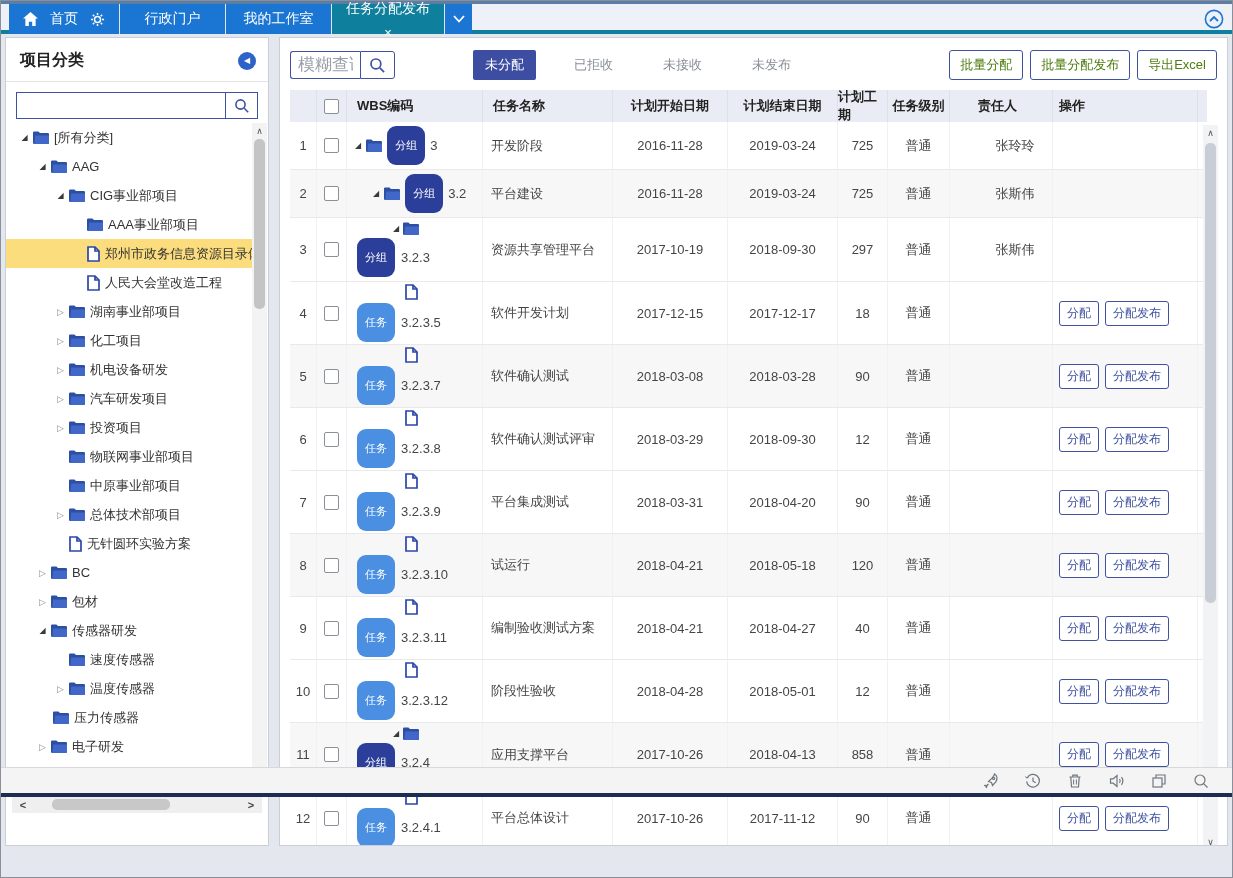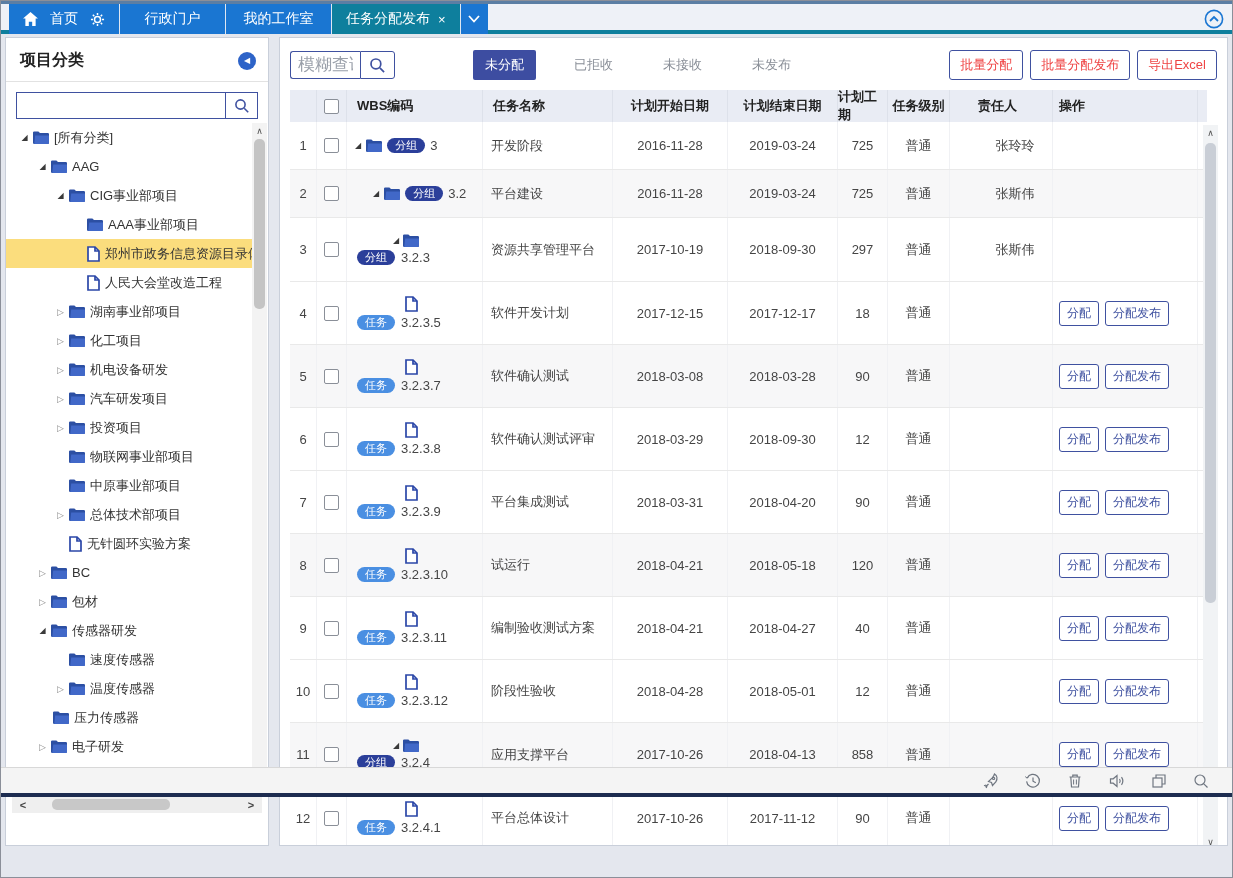--- a/index.html
+++ b/index.html
@@ -6,21 +6,21 @@
   html,body { width:1233px; height:878px; overflow:hidden; }
   body { font-family:"Liberation Sans", sans-serif; background:#e4e7ee; border:1px solid #8b8f99; }
 
   
   .topnav { position:relative; height:33px; background:#eef1f7; border-top:3px solid #5b7ea4; }
   .topnav::after { content:""; position:absolute; left:0; right:0; bottom:0; height:4px; background:#0e7f9d; }
   .nav-row { position:absolute; top:0; left:8px; bottom:0; display:flex; z-index:2; }
   .nav-left { display:flex; align-items:center; gap:12px; background:#1a76d2; color:#fff; padding:0 14px; }
   .nav-tab { display:flex; align-items:center; justify-content:center; gap:8px; min-width:106px; padding:0 14px;
              background:#1a76d2; color:#fff; font-size:14px; border-left:1px solid #dfe7f2; cursor:pointer; }
-  .nav-tab.active { background:#0e7f9d; }
+  .nav-tab.active { background:#0e7f9d;flex-direction:column; }
   .nav-tab .close-x { font-size:13px; line-height:1; }
   .nav-drop { width:28px; display:flex; align-items:center; justify-content:center; background:#1a76d2; border-left:1px solid #dfe7f2; }
   .nav-collapse { position:absolute; right:8px; top:5px; z-index:3; }
 
   
   .content { position:relative; height:733px; }
   .panel { background:#fff; border:1px solid #c9cfda; position:absolute; }
 
   
   .sidebar { left:4px; top:3px; width:264px; height:809px; overflow:hidden; }
@@ -53,21 +53,21 @@
   .main { left:278px; top:3px; right:4px; height:809px; overflow:hidden; }
   .toolbar { display:flex; align-items:center; padding:12px 10px 10px 10px; }
   .toolbar .f-search { display:flex; }
   .toolbar .f-search input { width:70px; height:28px; border:1px solid #3f51a0; border-right:none; border-radius:3px 0 0 3px; padding:0 7px; font-size:17px; color:#333; outline:none; }
   .toolbar .f-search input::placeholder { color:#9aa0aa; }
   .toolbar .f-search .s-btn { width:35px; height:28px; border:1px solid #3f51a0; border-radius:0 3px 3px 0; background:#fff; display:flex; align-items:center; justify-content:center; cursor:pointer; }
   .filters { display:flex; align-items:center; gap:26px; margin-left:78px; font-size:13px; color:#8a8f98; }
   .filter { cursor:pointer; padding:6px 12px; }
   .filter.active { background:#3d4da1; color:#fff; border-radius:2px; }
   .actions { margin-left:auto; display:flex; gap:7px; }
-  .btn { border:1px solid #3f51a0; color:#ef4444; background:#fff; border-radius:3px; font-size:13px;
+  .btn { border:1px solid #3f51a0; color:#4d7c0f; background:#fff; border-radius:3px; font-size:13px;
          padding:5px 10px; cursor:pointer; font-family:"Liberation Sans",sans-serif; }
 
   
   .table { position:absolute; left:10px; top:52px; width:917px; bottom:0; }
   .thead { display:flex; height:32px; background:#e9ecf4; align-items:center; font-size:13px; font-weight:bold; color:#222; }
   .thead .cell { border-right:1px solid #dde1ea; height:100%; display:flex; align-items:center; }
   .tbody { position:absolute; top:32px; left:0; right:0; bottom:0; overflow:hidden; }
   .trow { display:flex; border-bottom:1px solid #e9e9e9; background:#fff; }
   .trow.stripe { background:#f7f7f8; }
   .trow .cell { border-right:1px solid #f0f1f4; display:flex; align-items:center; font-size:13px; color:#454545; }
@@ -79,21 +79,21 @@
   .c-start{width:115px;}
   .c-end{width:110px;}
   .c-dur{width:50px;}
   .c-lvl{width:62px;}
   .c-own{width:75px;margin-left:28px;}
   .c-ops{width:145px; padding-left:6px;}
   .c-fill{flex:1; border-right:none !important;}
   .thead .c-wbs, .thead .c-name { padding-left:10px; }
   input[type=checkbox] { appearance:none; -webkit-appearance:none; width:15px; height:15px; border:1px solid #8a8f98; border-radius:2px; background:#fff; cursor:pointer; }
 
-  .badge { color:#fff; font-size:11px; padding:0 8px; border-radius:9px; flex:none; }
+  .badge { color:#fff; font-size:11px; padding:12px 8px; border-radius:9px; flex:none; }
   .badge.group { background:#2b3f9a; }
   .badge.task { background:#4a8fe2; }
   .wbs-inline { display:flex; align-items:center; gap:5px; }
   .wbs-wrap { display:flex; flex-direction:column; justify-content:center; gap:3px; width:100%; }
   .wbs-line1 { display:flex; align-items:center; gap:4px; padding-left:46px; }
   .wbs-line1.task-line { padding-left:58px; }
   .wbs-line2 { display:flex; align-items:center; gap:6px; padding-left:10px; }
   .op-btn { border:1px solid #3f51a0; color:#3f51a0; background:#fff; border-radius:3px; font-size:12px; padding:3px 7px; cursor:pointer; font-family:"Liberation Sans",sans-serif; }
   .ops-box { display:flex; gap:6px; }
 

